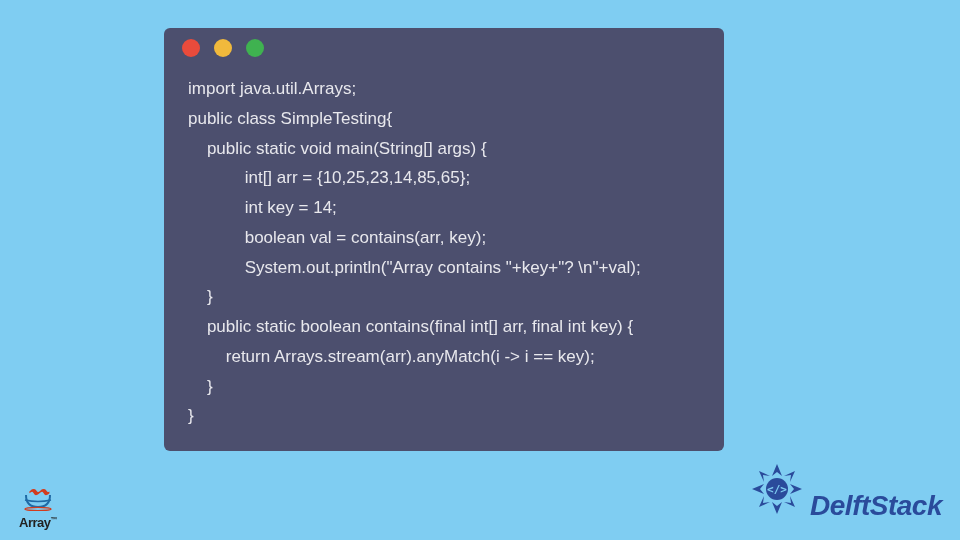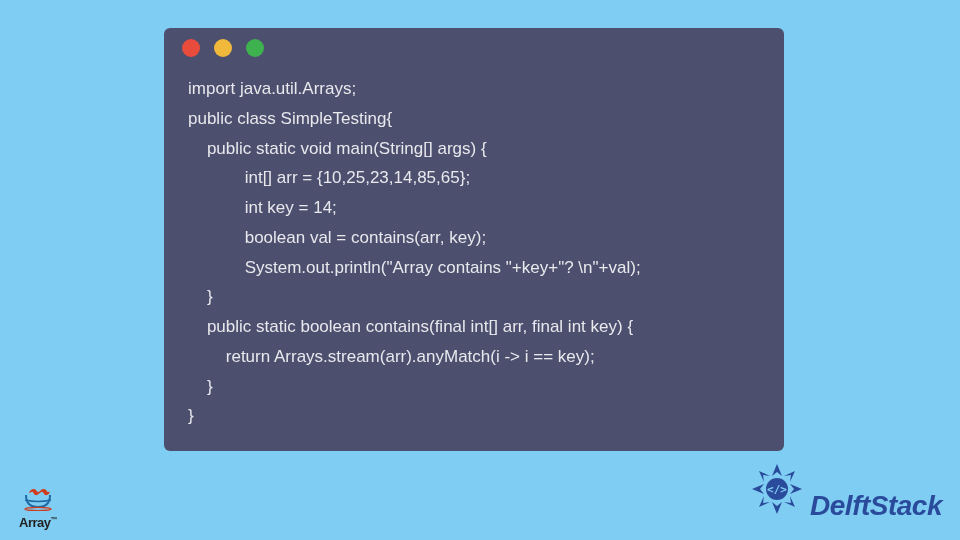--- a/index.html
+++ b/index.html
@@ -8,21 +8,21 @@
     height: 540px;
     background: #7fcdf2;
     font-family: Arial, Helvetica, sans-serif;
     position: relative;
     overflow: hidden;
   }
   .code-window {
     position: absolute;
     left: 164px;
     top: 28px;
-    width: 620px;
+    width: 560px;
     background: #4c4f6e;
     border-radius: 6px;
     padding-bottom: 20px;
   }
   .titlebar {
     height: 40px;
     display: flex;
     align-items: center;
     padding-left: 18px;
     gap: 14px;

